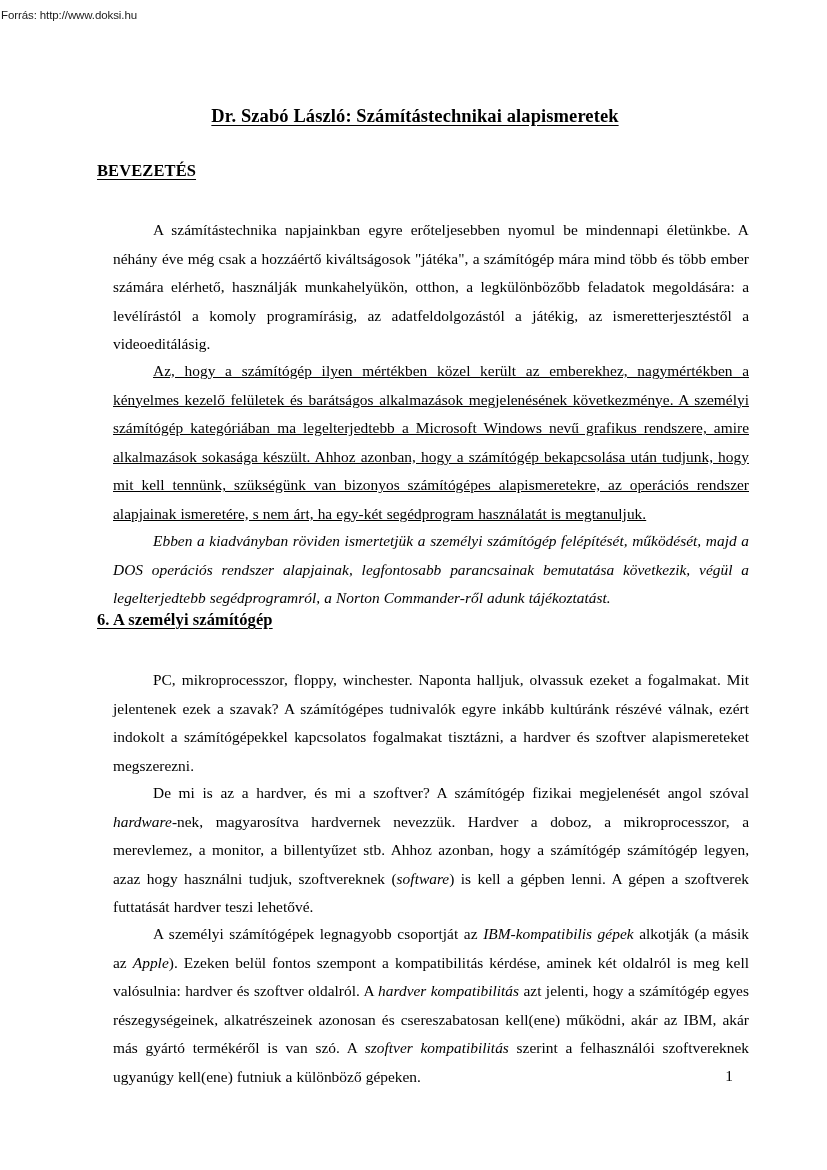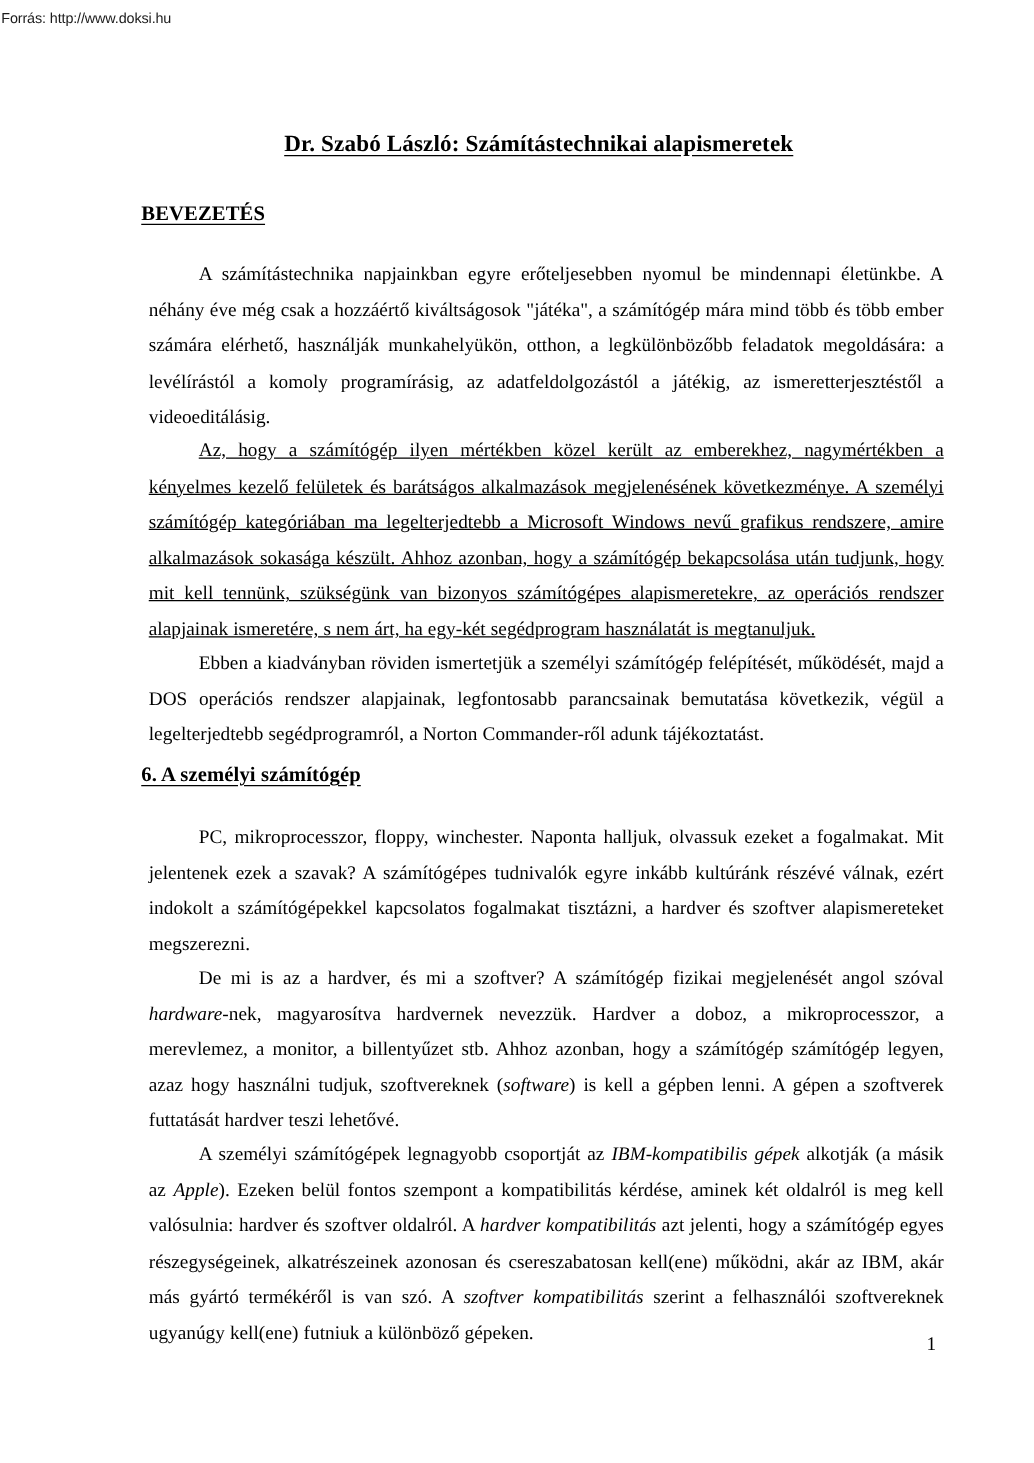--- a/index.html
+++ b/index.html
@@ -25,21 +25,21 @@
     font-size: 11.5px;
     line-height: 13px;
     color: #1a1a1a;
     letter-spacing: -0.1px;
     white-space: nowrap;
   }
 
   
   .page {
     position: absolute;
-    left: 113px;
+    left: 97px;
     top: 0;
     width: 636px;
     height: 1006px;
   }
 
   .doc-title {
     margin: 0;
     padding: 0;
     position: absolute;
     top: 106px;
@@ -67,34 +67,34 @@
     text-decoration: underline;
     text-underline-offset: 3px;
   }
   .h2.intro { top: 161px; }
   .h2.sec1  { top: 610px; }
 
   .para {
     position: absolute;
     left: 0;
     width: 636px;
-    margin: 6px;
+    margin: 16px;
     font-size: 15.4px;
     line-height: 28.6px;
     text-align: justify;
     text-indent: 40px;
     letter-spacing: 0.02px;
     word-spacing: 0.2px;
     hyphens: manual;
   }
   .para em { font-style: italic; }
 
   .p1 { top: 200px; }
   .p2 { top: 341px; text-decoration: underline; }
-  .p3 { top: 511px; }
+  .p3 { top: 511px; font-style: italic; }
   .p4 { top: 650px; font-family: Liberation Serif, serif; }
   .p5 { top: 763px; }
   .p6 { top: 904px; }
 
   .page-number {
     position: absolute;
     left: 0;
     width: 636px;
     top: 1066px;
     text-align: right;

